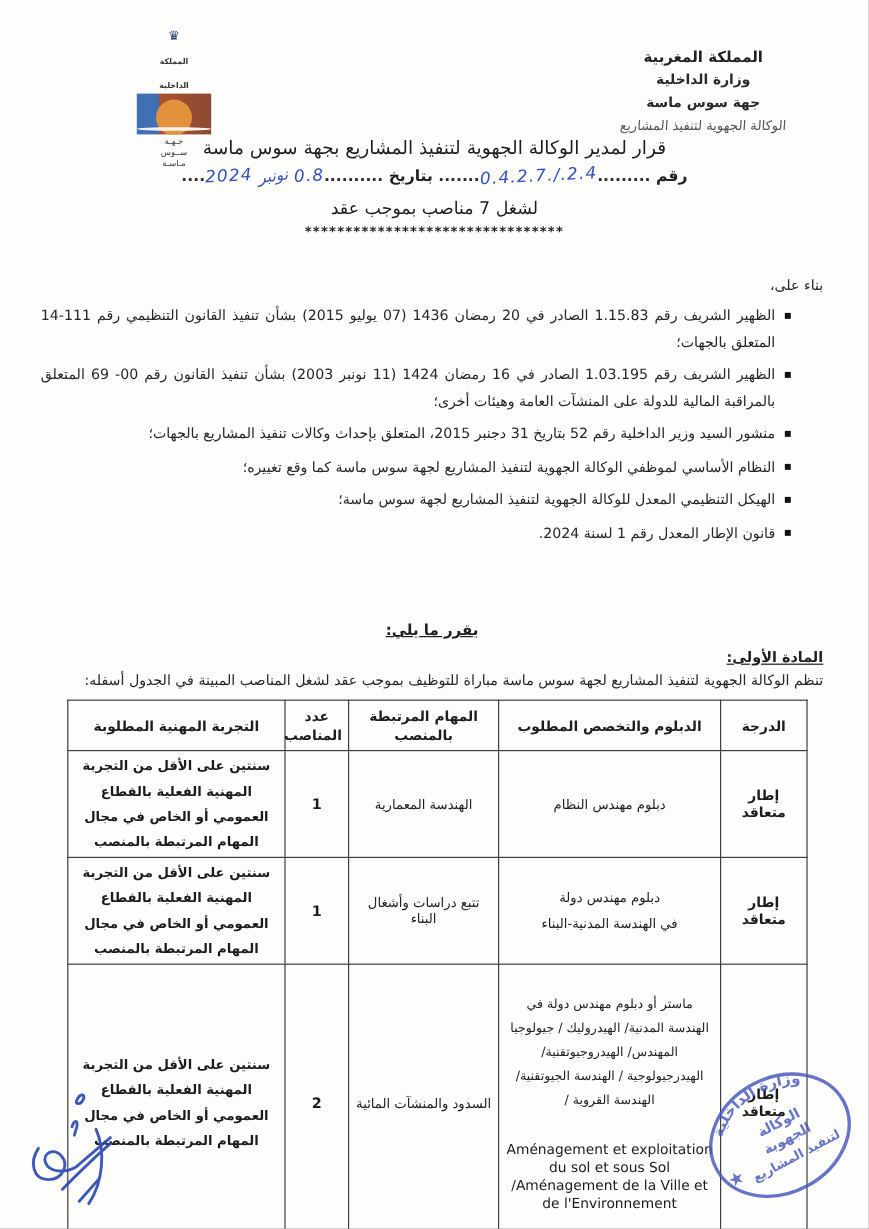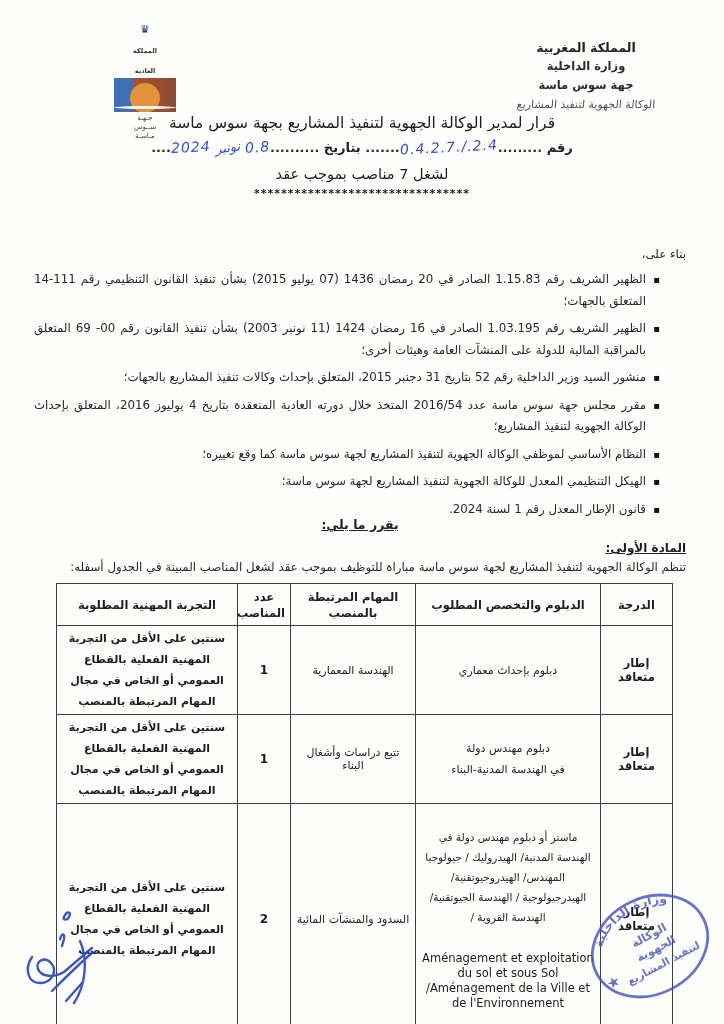--- a/index.html
+++ b/index.html
@@ -26,21 +26,21 @@
   .t-main{font-size:15.5px;font-weight:normal;color:#1d1d1d;}
   .t-num{margin-top:7px;font-size:13px;font-weight:bold;color:#222;}
   .dots{letter-spacing:1px;color:#2e2e2e;font-weight:bold;}
   .hand{display:inline-block;color:#3550bd;font-style:italic;font-size:14px;
     transform:rotate(-3deg);letter-spacing:1px;font-weight:normal;}
   .hand.scribble{transform:rotate(-8deg);font-size:13px;}
   .t-subject{margin-top:11px;font-size:14.5px;font-weight:normal;color:#1d1d1d;}
   .t-stars{margin-top:5px;font-size:11px;font-weight:bold;letter-spacing:1px;color:#222;}
   
   .preamble{position:absolute;top:231px;right:38px;left:34px;direction:rtl;text-align:right;}
-  .p-intro{font-size:11.8px;color:#262626;margin-top:16px;}
+  .p-intro{font-size:11.8px;color:#262626;}
   .refs{list-style:none;margin:8px 0 0 0;padding:0;}
   .refs li{position:relative;padding-right:40px;margin-bottom:6px;font-size:11.8px;
     line-height:21.5px;text-align:justify;color:#262626;}
   .refs li::before{content:"▪";position:absolute;right:26px;top:0;font-size:10px;color:#111;}
   
   .decision{position:absolute;top:517px;right:38px;left:34px;direction:rtl;}
   .d-heading{text-align:center;font-size:12.5px;font-weight:bold;text-decoration:underline;color:#1f1f1f;}
   .d-article{margin-top:9px;font-size:12px;font-weight:bold;text-decoration:underline;color:#1f1f1f;}
   .d-text{margin-top:5px;font-size:11.8px;color:#262626;}
   
@@ -74,21 +74,21 @@
   <div class="gov-header">
     <div class="h1">المملكة المغربية</div>
     <div class="h2">وزارة الداخلية</div>
     <div class="h3">جهة سوس ماسة</div>
     <div class="h4">الوكالة الجهوية لتنفيذ المشاريع</div>
   </div>
 
   <div class="logo">
     <span class="crown">♛</span>
     <div class="ktxt">المملكة</div>
-    <div class="ktxt">العادية</div>
+    <div class="ktxt">الداخلية</div>
     <div class="flag">
       <span class="sun"></span>
       <span class="wave"></span>
     </div>
     <div class="rtxt">جـهـة</div>
     <div class="rtxt">ســوس</div>
     <div class="rtxt">مـاسـة</div>
   </div>
 
   <div class="title-block">
@@ -104,21 +104,20 @@
     <div class="t-subject">لشغل 7 مناصب بموجب عقد</div>
     <div class="t-stars">********************************</div>
   </div>
 
   <div class="preamble">
     <div class="p-intro">بناء على،</div>
     <ul class="refs">
       <li>الظهير الشريف رقم 1.15.83 الصادر في 20 رمضان 1436 (07 يوليو 2015) بشأن تنفيذ القانون التنظيمي رقم 111-14 المتعلق بالجهات؛</li>
       <li>الظهير الشريف رقم 1.03.195 الصادر في 16 رمضان 1424 (11 نونبر 2003) بشأن تنفيذ القانون رقم 00- 69 المتعلق بالمراقبة المالية للدولة على المنشآت العامة وهيئات أخرى؛</li>
       <li>منشور السيد وزير الداخلية رقم 52 بتاريخ 31 دجنبر 2015، المتعلق بإحداث وكالات تنفيذ المشاريع بالجهات؛</li>
-      <li>مقرر مجلس جهة سوس ماسة عدد 2016/54 المتخذ خلال دورته العادية المنعقدة بتاريخ 4 يوليوز 2016، المتعلق بإحداث الوكالة الجهوية لتنفيذ المشاريع؛</li>
       <li>النظام الأساسي لموظفي الوكالة الجهوية لتنفيذ المشاريع لجهة سوس ماسة كما وقع تغييره؛</li>
       <li>الهيكل التنظيمي المعدل للوكالة الجهوية لتنفيذ المشاريع لجهة سوس ماسة؛</li>
       <li>قانون الإطار المعدل رقم 1 لسنة 2024.</li>
     </ul>
   </div>
 
   <div class="decision">
     <div class="d-heading">يقرر ما يلي:</div>
     <div class="d-article">المادة الأولى:</div>
     <div class="d-text">تنظم الوكالة الجهوية لتنفيذ المشاريع لجهة سوس ماسة مباراة للتوظيف بموجب عقد لشغل المناصب المبينة في الجدول أسفله:</div>
@@ -136,21 +135,21 @@
       <tr class="hdr">
         <th>الدرجة</th>
         <th>الدبلوم والتخصص المطلوب</th>
         <th>المهام المرتبطة بالمنصب</th>
         <th>عدد المناصب</th>
         <th>التجربة المهنية المطلوبة</th>
       </tr>
       <tr class="r1">
         <td class="cell-grade">إطار متعاقد</td>
         <td class="cell-dip">
-          <span class="ar">دبلوم بإحداث معماري</span>
+          <span class="ar">دبلوم مهندس النظام</span>
         </td>
         <td class="cell-tasks">الهندسة المعمارية</td>
         <td class="cell-count">1</td>
         <td class="cell-exp">سنتين على الأقل من التجربة المهنية الفعلية بالقطاع العمومي أو الخاص في مجال المهام المرتبطة بالمنصب</td>
       </tr>
       <tr class="r2">
         <td class="cell-grade">إطار متعاقد</td>
         <td class="cell-dip">
           <span class="ar">دبلوم مهندس دولة
 في الهندسة المدنية-البناء</span>

